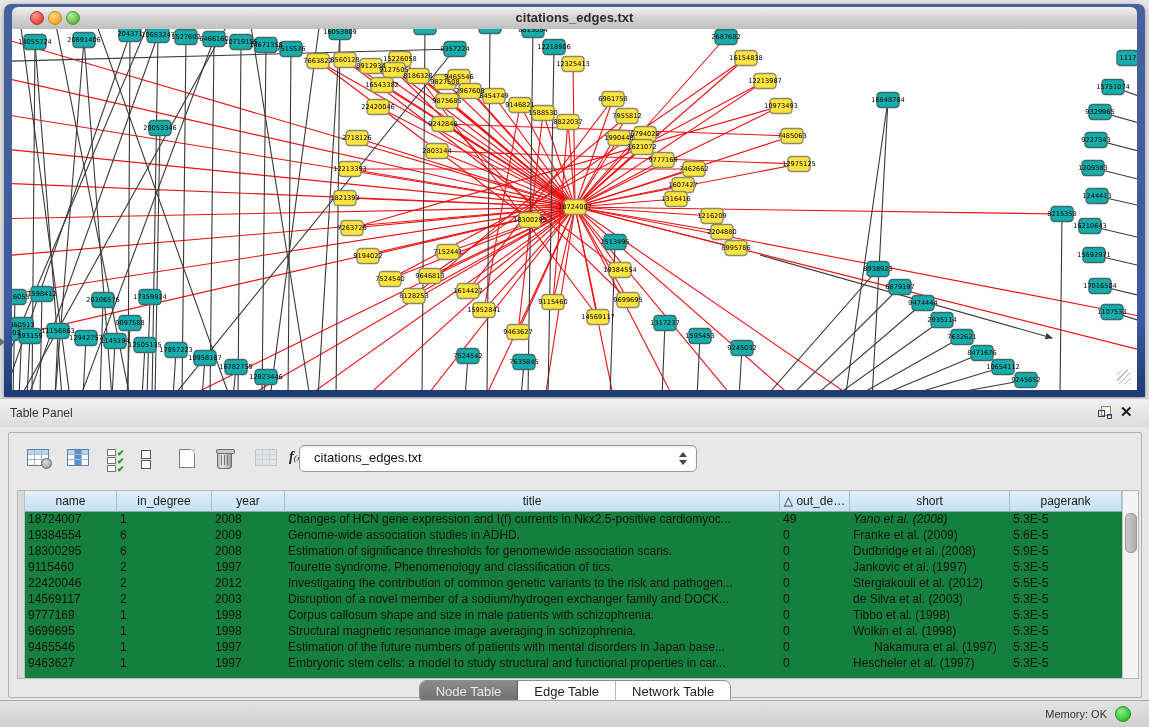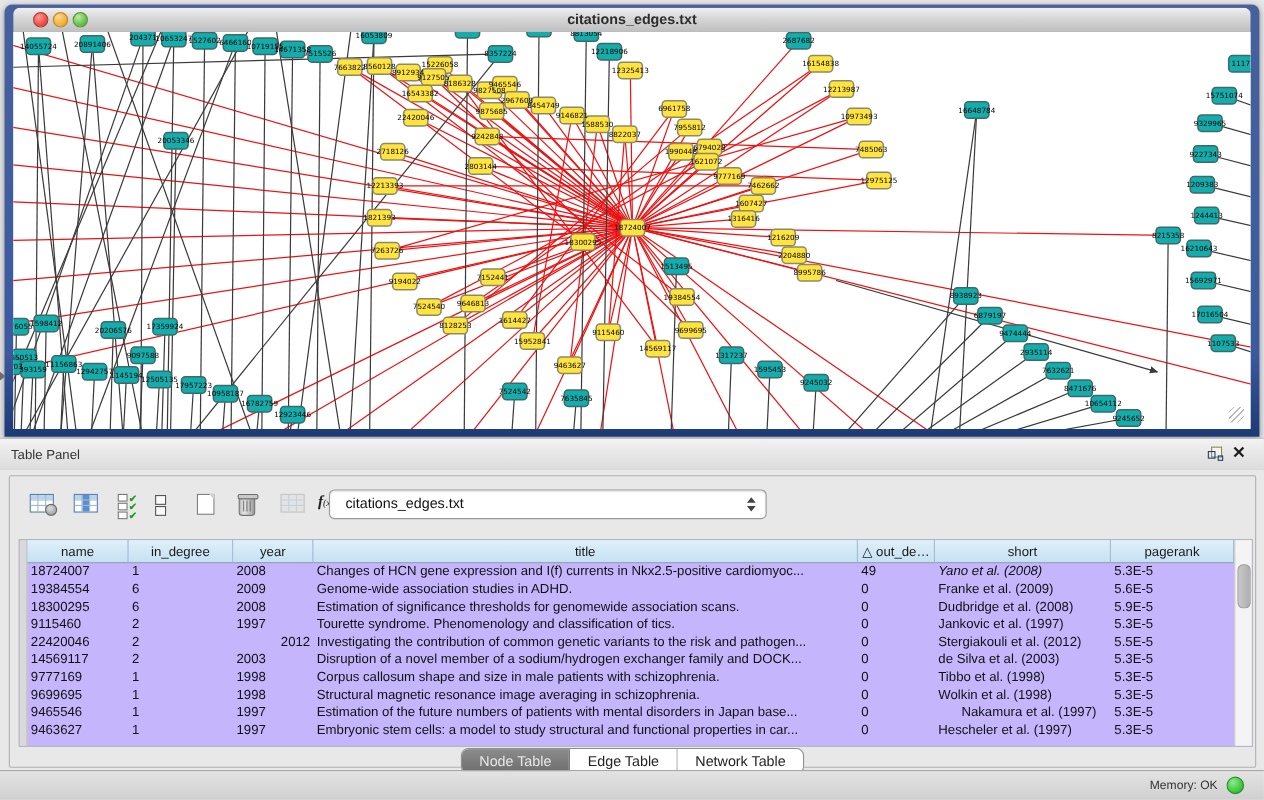--- a/index.html
+++ b/index.html
@@ -66,21 +66,21 @@
 
   #combo{position:absolute;left:282px;top:2px;width:396px;height:25px;background:#fff;
      border:1px solid #9a9a9a;border-radius:5px;box-shadow:inset 0 1px 2px rgba(0,0,0,.12);}
   #combo-text{position:absolute;left:14px;top:4px;font-size:13px;color:#111;}
   #combo-arrows{position:absolute;right:9px;top:5px;width:9px;height:15px;}
   #combo-arrows b{position:absolute;left:1px;width:0;height:0;border-left:4px solid transparent;border-right:4px solid transparent;}
   #combo-arrows .up{top:1px;border-bottom:5px solid #444;}
   #combo-arrows .dn{bottom:1px;border-top:5px solid #444;}
 
   
-  #grid-area{left:8px;top:57px;width:1120px;height:187px;background:#c4b5fd;border:1px solid #b7b7b7;}
+  #grid-area{left:8px;top:57px;width:1120px;height:187px;background:#15803d;border:1px solid #b7b7b7;}
   #row-gutter{left:0;top:0;width:6px;height:100%;background:#d9d9d9;border-right:1px solid #bdbdbd;}
   .hcell{position:absolute;top:0;height:20px;background:linear-gradient(#dff0fa,#c5e1f2);
      border-right:1px solid #a3bfd2;border-bottom:1px solid #8fa6b4;
      font-size:12px;color:#1a1a1a;text-align:center;line-height:20px;overflow:hidden;white-space:nowrap;}
   .dcell{position:absolute;height:16px;font-size:12px;color:#111;line-height:16px;
      padding-left:3px;overflow:hidden;white-space:nowrap;}
   #vscroll{position:absolute;right:0;top:0;width:15px;height:100%;background:#f4f4f4;border-left:1px solid #c6c6c6;}
   #vthumb{position:absolute;left:2px;top:22px;width:10px;height:38px;border-radius:5px;
      background:linear-gradient(90deg,#c9c9c9,#aeaeae);border:1px solid #9a9a9a;}
 
@@ -640,21 +640,21 @@
           <div class="dcell" style="left: 992px; width: 106px; top: 52px;">5.9E-5</div>
           <div class="dcell" style="left: 7px; width: 86px; top: 68px;">9115460</div>
           <div class="dcell" style="left: 99px; width: 89px; top: 68px;">2</div>
           <div class="dcell" style="left: 194px; width: 67px; top: 68px;">1997</div>
           <div class="dcell" style="left: 267px; width: 489px; top: 68px;">Tourette syndrome. Phenomenology and classification of tics.</div>
           <div class="dcell" style="left: 762px; width: 64px; top: 68px;">0</div>
           <div class="dcell" style="left: 832px; width: 154px; top: 68px;">Jankovic et al. (1997)</div>
           <div class="dcell" style="left: 992px; width: 106px; top: 68px;">5.3E-5</div>
           <div class="dcell" style="left: 7px; width: 86px; top: 84px;">22420046</div>
           <div class="dcell" style="left: 99px; width: 89px; top: 84px;">2</div>
-          <div class="dcell" style="left: 194px; width: 67px; top: 84px; text-align: right;">2012</div>
+          <div class="dcell" style="left: 194px; width: 67px; top: 84px;">2012</div>
           <div class="dcell" style="left: 267px; width: 489px; top: 84px;">Investigating the contribution of common genetic variants to the risk and pathogen...</div>
           <div class="dcell" style="left: 762px; width: 64px; top: 84px;">0</div>
           <div class="dcell" style="left: 832px; width: 154px; top: 84px;">Stergiakouli et al. (2012)</div>
           <div class="dcell" style="left: 992px; width: 106px; top: 84px;">5.5E-5</div>
           <div class="dcell" style="left: 7px; width: 86px; top: 100px;">14569117</div>
           <div class="dcell" style="left: 99px; width: 89px; top: 100px;">2</div>
           <div class="dcell" style="left: 194px; width: 67px; top: 100px;">2003</div>
           <div class="dcell" style="left: 267px; width: 489px; top: 100px;">Disruption of a novel member of a sodium/hydrogen exchanger family and DOCK...</div>
           <div class="dcell" style="left: 762px; width: 64px; top: 100px;">0</div>
           <div class="dcell" style="left: 832px; width: 154px; top: 100px;">de Silva et al. (2003)</div>

